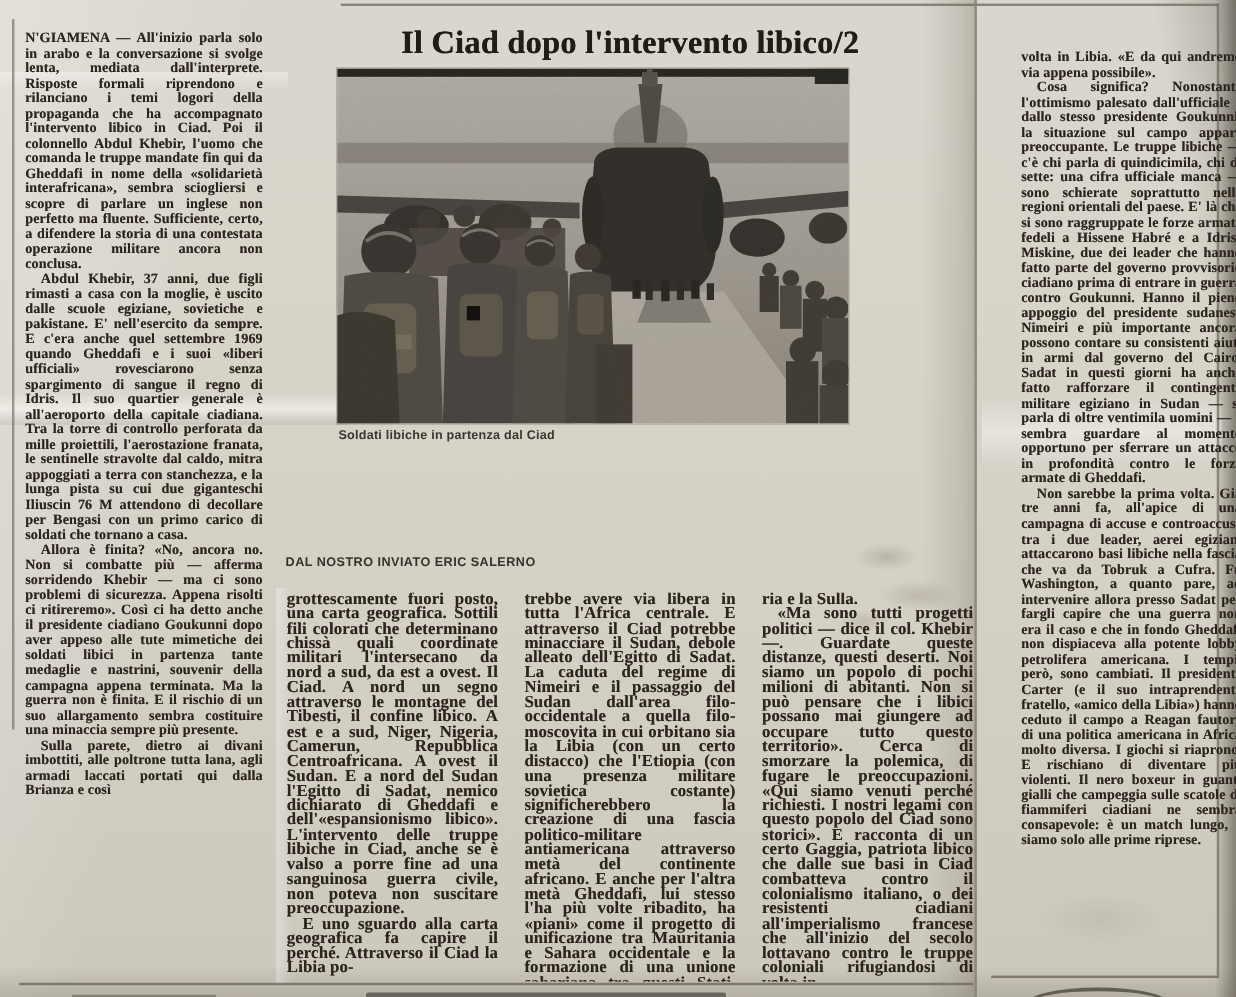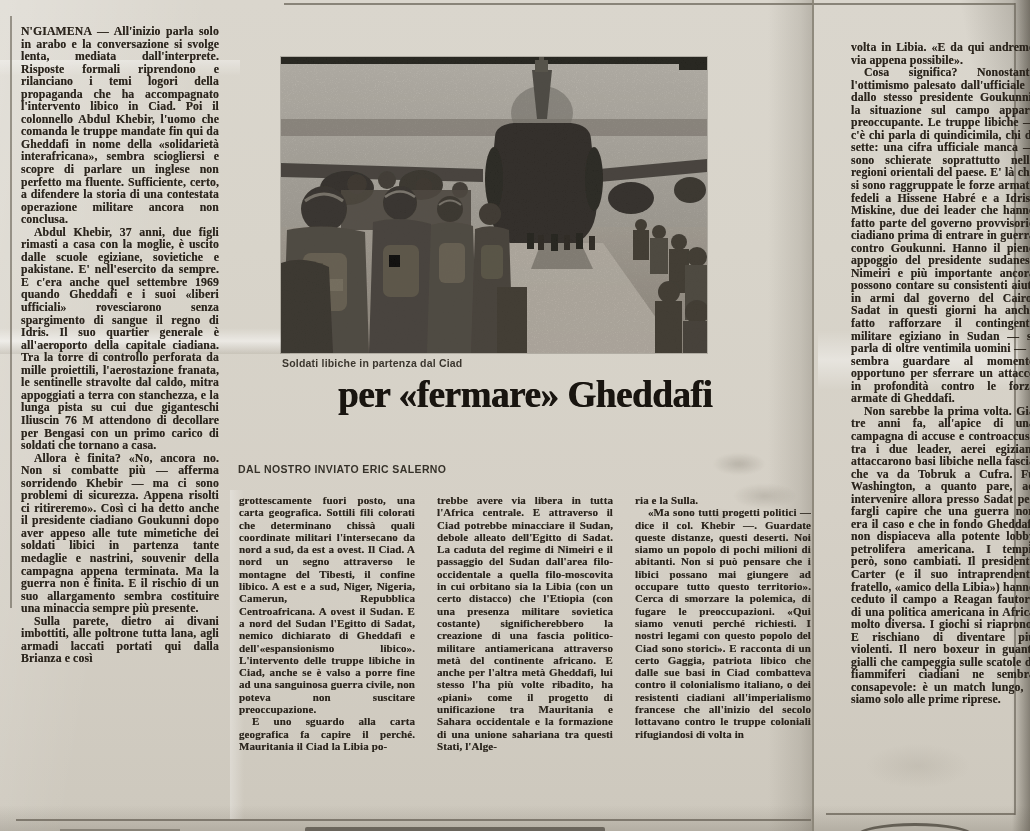--- a/index.html
+++ b/index.html
@@ -52,21 +52,21 @@
     color:#3b362e;letter-spacing:.2px;}
   .headline{position:absolute;left:238px;top:375px;width:574px;text-align:center;
     font-size:37px;line-height:40px;font-weight:bold;letter-spacing:-.4px;color:#191510;
     text-shadow:.7px 0 0 #191510;}
   .byline{position:absolute;left:238px;top:463px;width:574px;text-align:left;
     font-family:"Liberation Sans","DejaVu Sans",sans-serif;font-size:10.5px;font-weight:bold;
     letter-spacing:.4px;color:#36322a;}
   .bodycols{position:absolute;left:239px;top:494px;width:572px;height:324px;overflow:hidden;
     display:flex;gap:22px;}
   .bodycols .bcol{width:176px;height:324px;overflow:hidden;}
-  .bodycols .bodytext{font-size:11px;line-height:12.3px;}
+  .bodycols .bodytext{font-size:14px;line-height:12.3px;}
 </style>
 </head>
 <body>
 
 <div class="paper">
 
   <div class="crease c1"></div>
   <div class="crease c2"></div>
   <div class="crease c3"></div>
   <div class="crease c4"></div>
@@ -86,20 +86,21 @@
   <div class="bleed"></div>
   <div class="bleed2"></div>
 
   <div class="col-left bodytext">
     <p class="ni">N'GIAMENA — All'inizio parla solo in arabo e la conversazione si svolge lenta, mediata dall'interprete. Risposte formali riprendono e rilanciano i temi logori della propaganda che ha accompagnato l'intervento libico in Ciad. Poi il colonnello Abdul Khebir, l'uomo che comanda le truppe mandate fin qui da Gheddafi in nome della «solidarietà interafricana», sembra sciogliersi e scopre di parlare un inglese non perfetto ma fluente. Sufficiente, certo, a difendere la storia di una contestata operazione militare ancora non conclusa.</p>
     <p>Abdul Khebir, 37 anni, due figli rimasti a casa con la moglie, è uscito dalle scuole egiziane, sovietiche e pakistane. E' nell'esercito da sempre. E c'era anche quel settembre 1969 quando Gheddafi e i suoi «liberi ufficiali» rovesciarono senza spargimento di sangue il regno di Idris. Il suo quartier generale è all'aeroporto della capitale ciadiana. Tra la torre di controllo perforata da mille proiettili, l'aerostazione franata, le sentinelle stravolte dal caldo, mitra appoggiati a terra con stanchezza, e la lunga pista su cui due giganteschi Iliuscin 76 M attendono di decollare per Bengasi con un primo carico di soldati che tornano a casa.</p>
     <p>Allora è finita? «No, ancora no. Non si combatte più — afferma sorridendo Khebir — ma ci sono problemi di sicurezza. Appena risolti ci ritireremo». Così ci ha detto anche il presidente ciadiano Goukunni dopo aver appeso alle tute mimetiche dei soldati libici in partenza tante medaglie e nastrini, souvenir della campagna appena terminata. Ma la guerra non è finita. E il rischio di un suo allargamento sembra costituire una minaccia sempre più presente.</p>
     <p>Sulla parete, dietro ai divani imbottiti, alle poltrone tutta lana, agli armadi laccati portati qui dalla Brianza e così</p>
   </div>
 
+  <div class="kicker">Il Ciad dopo l'intervento libico/2</div>
 
   <div class="photoframe">
     <svg width="426" height="296" viewBox="0 0 426 296">
       <defs>
         <linearGradient id="sky" x1="0" y1="0" x2="0" y2="1">
           <stop offset="0" stop-color="#c6c2b9"></stop>
             <stop offset="1" stop-color="#a9a59c"></stop>
         </linearGradient>
         <linearGradient id="gnd" x1="0" y1="0" x2="0" y2="1">
           <stop offset="0" stop-color="#b0aa9f"></stop>
@@ -187,29 +188,28 @@
         <path d="M0,206 Q22,198 48,210 L52,296 L0,296 Z" fill="#35302a"></path>
         <rect x="216" y="230" width="30" height="66" fill="#3c372f"></rect>
       </g>
       <rect x="0" y="0" width="426" height="296" filter="url(#gr)" opacity="0.22"></rect>
     </svg>
   </div>
 
   <div class="caption">Soldati libiche in partenza dal Ciad</div>
 
   <div class="headline">
-    <div>per «fermare» Gheddafi</div>
   </div>
 
   <div class="byline">DAL NOSTRO INVIATO ERIC SALERNO</div>
 
   <div class="bodycols">
     <div class="bcol bodytext">
       <p class="ni">grottescamente fuori posto, una carta geografica. Sottili fili colorati che determinano chissà quali coordinate militari l'intersecano da nord a sud, da est a ovest. Il Ciad. A nord un segno attraverso le montagne del Tibesti, il confine libico. A est e a sud, Niger, Nigeria, Camerun, Repubblica Centroafricana. A ovest il Sudan. E a nord del Sudan l'Egitto di Sadat, nemico dichiarato di Gheddafi e dell'«espansionismo libico». L'intervento delle truppe libiche in Ciad, anche se è valso a porre fine ad una sanguinosa guerra civile, non poteva non suscitare preoccupazione.</p>
-      <p>E uno sguardo alla carta geografica fa capire il perché. Mauritania il Ciad la Libia po-</p>
+      <p>E uno sguardo alla carta geografica fa capire il perché. Attraverso il Ciad la Libia po-</p>
     </div>
     <div class="bcol bodytext">
       <p class="ni">trebbe avere via libera in tutta l'Africa centrale. E attraverso il Ciad potrebbe minacciare il Sudan, debole alleato dell'Egitto di Sadat. La caduta del regime di Nimeiri e il passaggio del Sudan dall'area filo-occidentale a quella filo-moscovita in cui orbitano sia la Libia (con un certo distacco) che l'Etiopia (con una presenza militare sovietica costante) significherebbero la creazione di una fascia politico-militare antiamericana attraverso metà del continente africano. E anche per l'altra metà Gheddafi, lui stesso l'ha più volte ribadito, ha «piani» come il progetto di unificazione tra Mauritania e Sahara occidentale e la formazione di una unione sahariana tra questi Stati, l'Alge-</p>
     </div>
     <div class="bcol bodytext">
       <p class="ni">ria e la Sulla.</p>
       <p>«Ma sono tutti progetti politici — dice il col. Khebir —. Guardate queste distanze, questi deserti. Noi siamo un popolo di pochi milioni di abitanti. Non si può pensare che i libici possano mai giungere ad occupare tutto questo territorio». Cerca di smorzare la polemica, di fugare le preoccupazioni. «Qui siamo venuti perché richiesti. I nostri legami con questo popolo del Ciad sono storici». E racconta di un certo Gaggia, patriota libico che dalle sue basi in Ciad combatteva contro il colonialismo italiano, o dei resistenti ciadiani all'imperialismo francese che all'inizio del secolo lottavano contro le truppe coloniali rifugiandosi di volta in</p>
     </div>
   </div>
 

